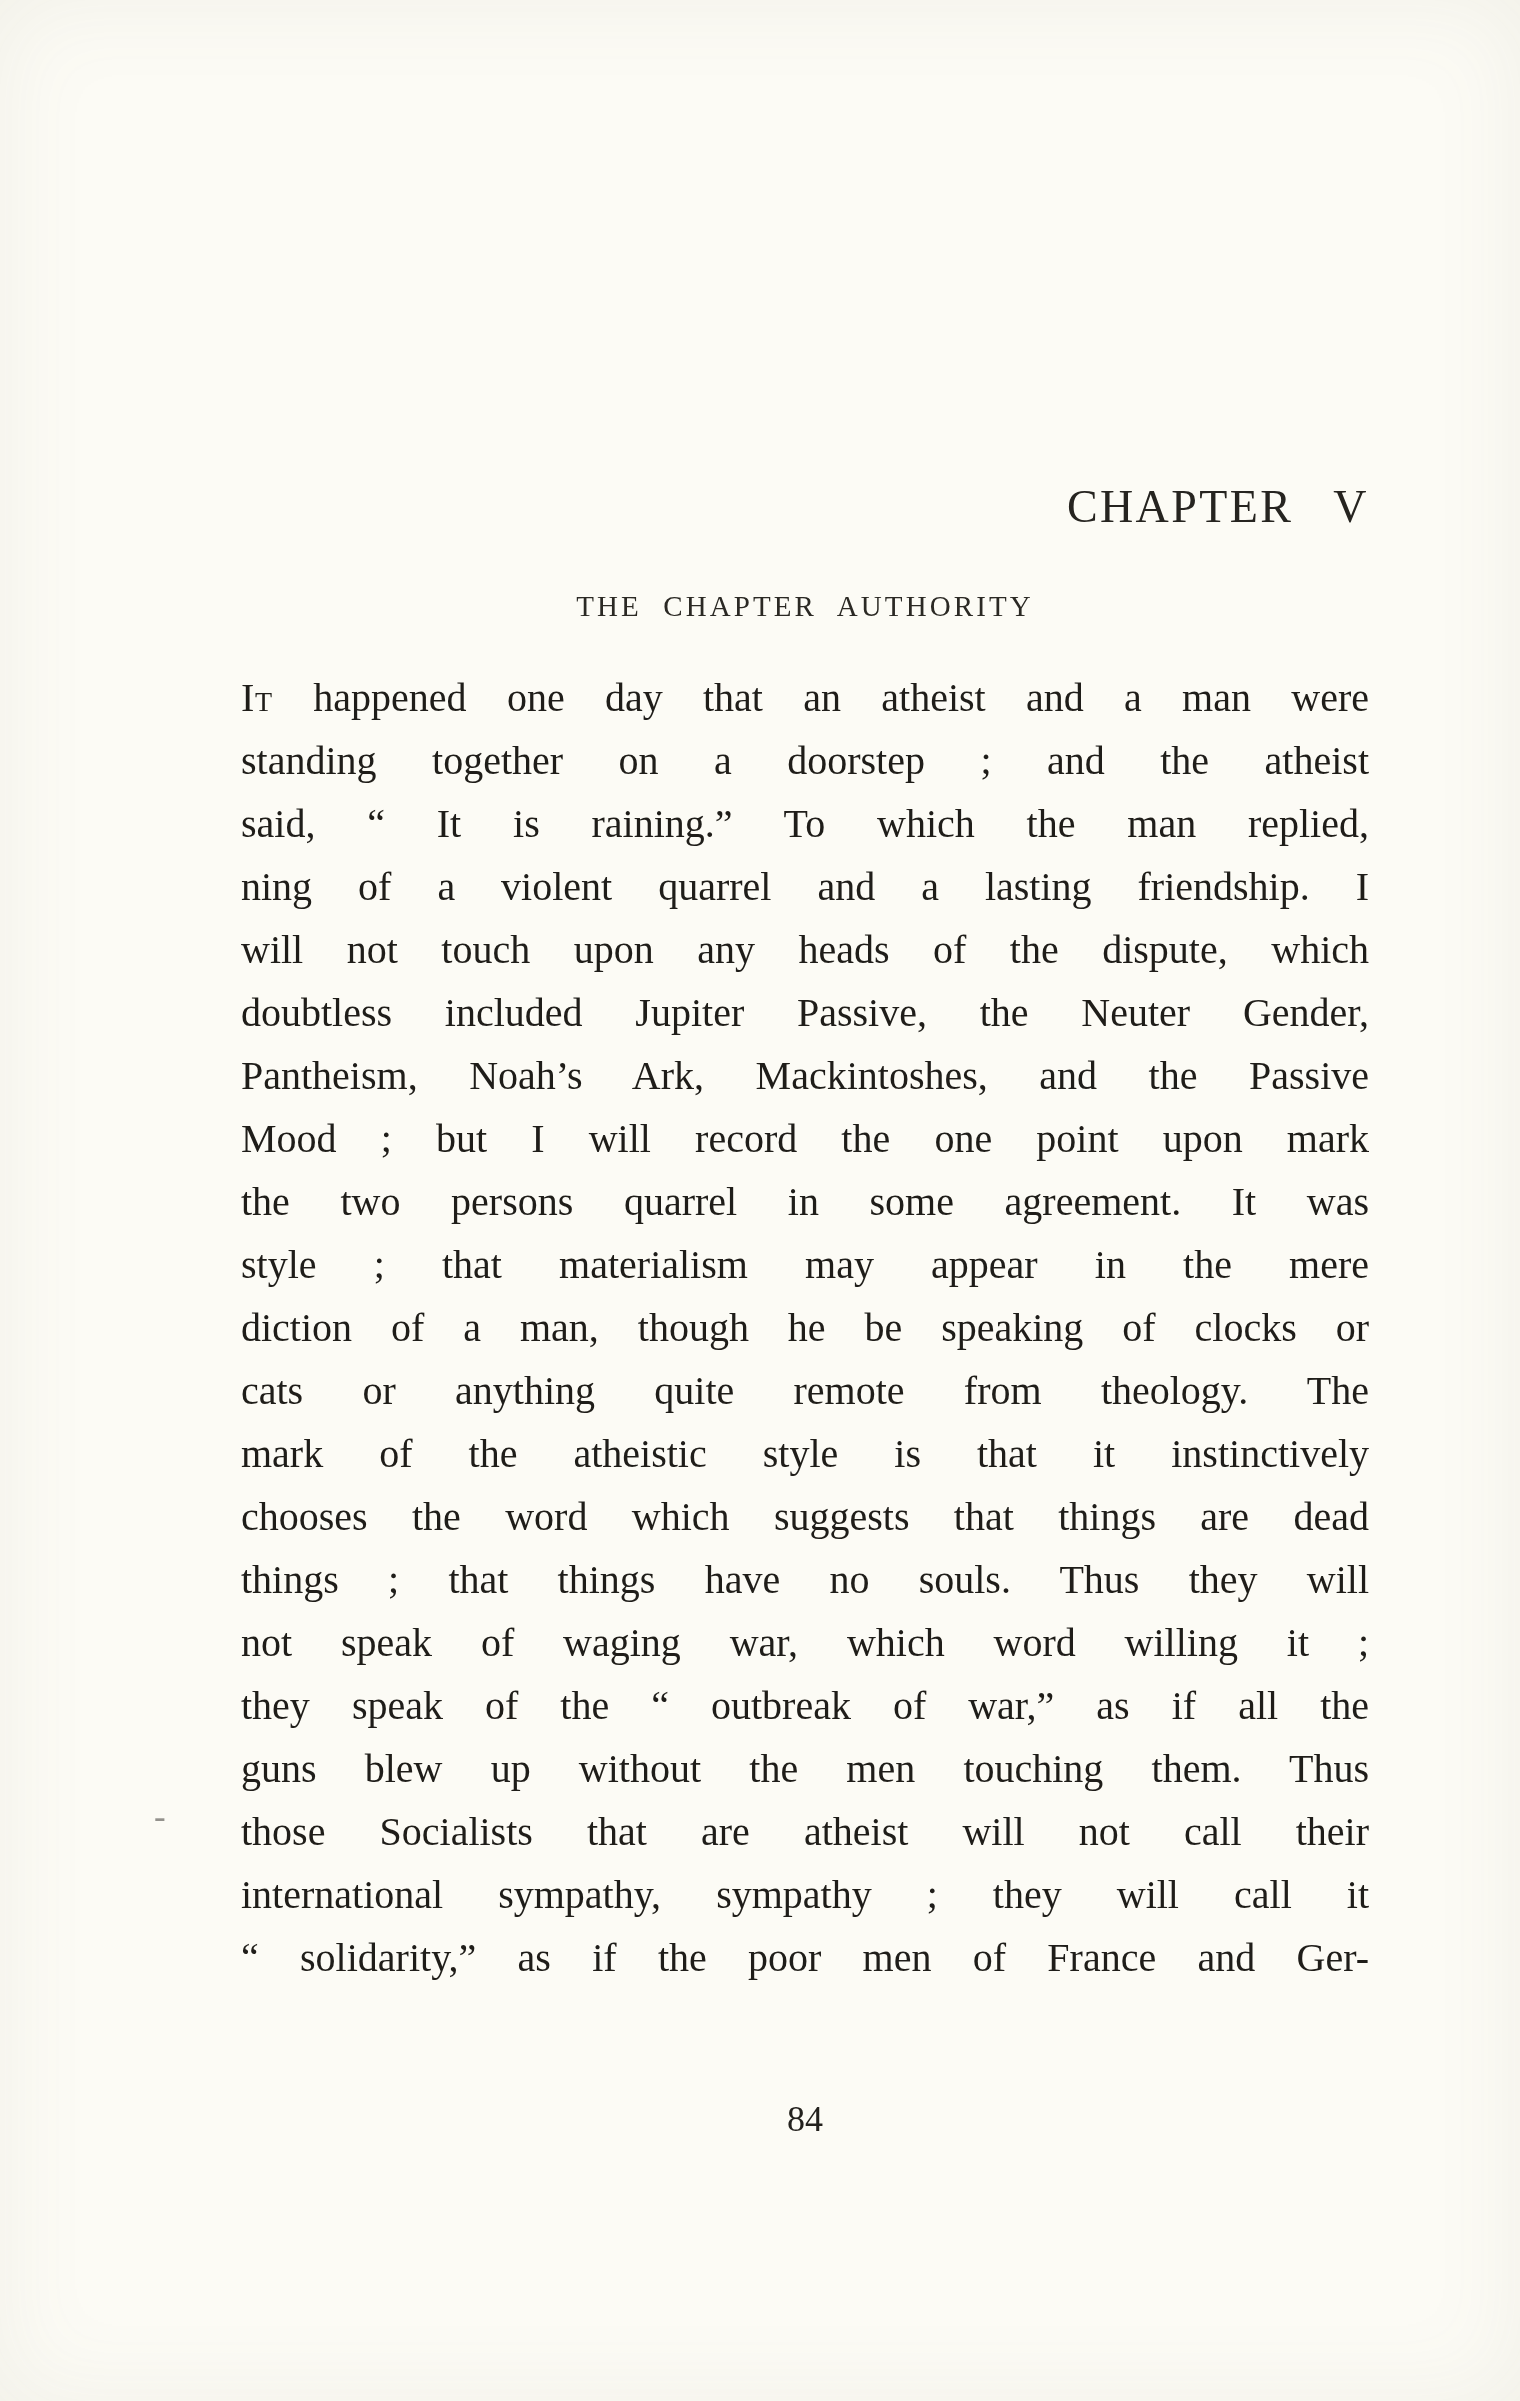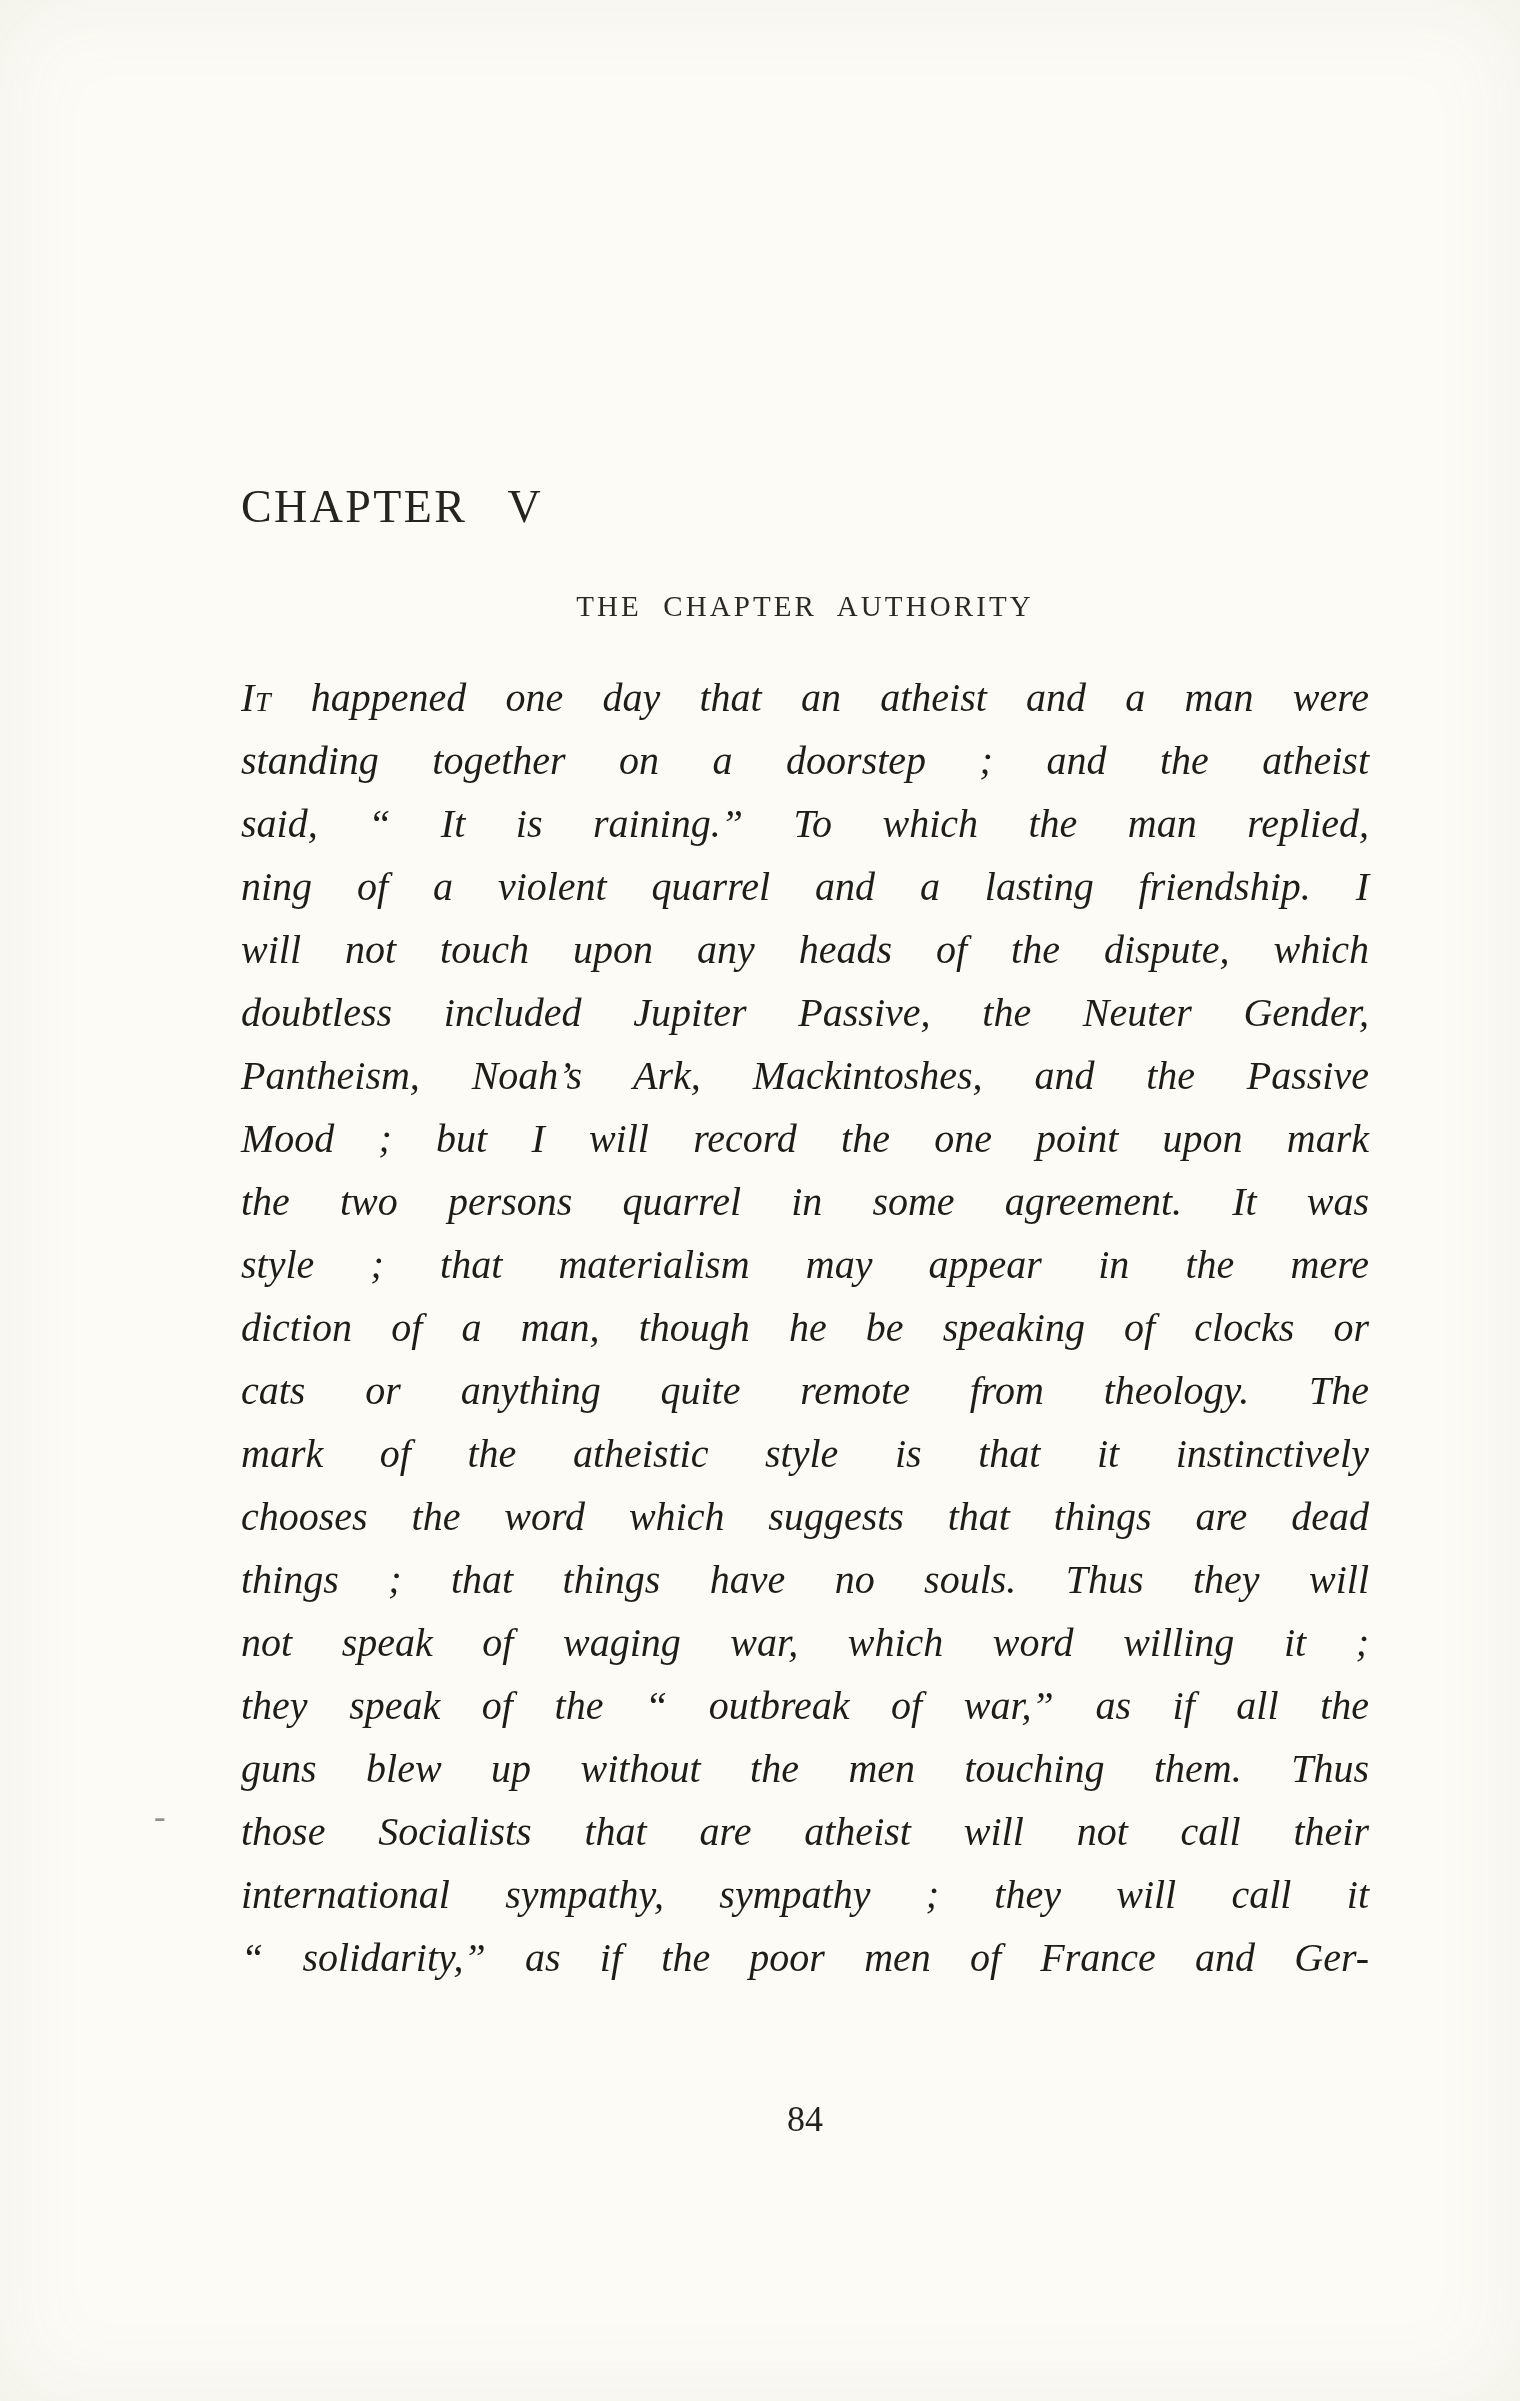--- a/index.html
+++ b/index.html
@@ -22,21 +22,21 @@
     position: absolute;
     inset: 0;
     pointer-events: none;
     box-shadow: inset 0 0 94px rgba(120,110,90,0.08);
   }
   .chapter-heading {
     position: absolute;
     top: 480px;
     left: 241px;
     width: 1128px;
-    text-align: left;
+    text-align: right;
     font-size: 46px;
     letter-spacing: 2.4px;
     word-spacing: 27px;
     color: #262420;
   }
   .section-title {
     position: absolute;
     top: 590px;
     left: 241px;
     width: 1128px;
@@ -52,21 +52,20 @@
     left: 241px;
     width: 1128px;
   }
   .body-line {
     font-size: 40px;
     line-height: 63px;
     text-align: justify;
     text-align-last: justify;
     white-space: normal;
     color: #1f1d19;
-    font-style: italic;
   }
   .smallcaps {
     font-variant: small-caps;
     letter-spacing: 0.8px;
   }
   .page-number {
     position: absolute;
     top: 2098px;
     left: 241px;
     width: 1128px;

